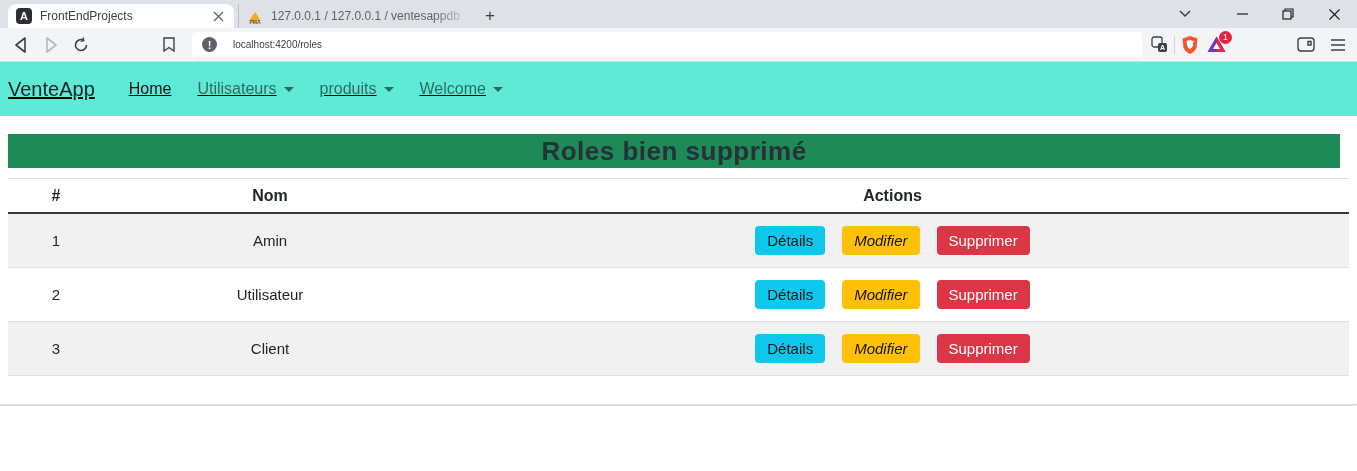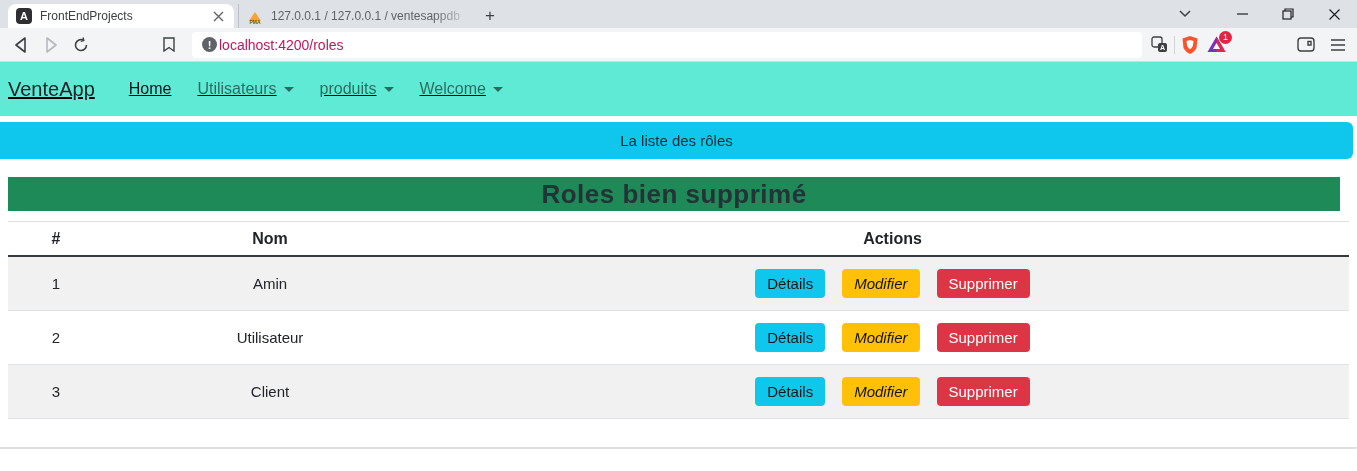--- a/index.html
+++ b/index.html
@@ -34,21 +34,21 @@
   .toolbar { position:relative; width:100%; height:34px; background:#f3f4f6;
     display:flex; align-items:center; border-bottom:1px solid #d6d9dd; }
   .nav-btn { width:30px; height:28px; display:flex; align-items:center; justify-content:center;
     font-size:17px; color:#3c4043; cursor:pointer; }
   .nav-btn.disabled { color:#b4b8bd; }
   .bookmark-btn { margin-left:58px; }
   .urlbar { position:relative; margin-left:8px; width:950px; height:26px; background:#fff;
     border-radius:4px; display:flex; align-items:center; padding:0 10px; }
   .info-badge { width:15px; height:15px; border-radius:50%; background:#5f6368; color:#fff;
     font-size:11px; font-weight:bold; display:flex; align-items:center; justify-content:center; }
-  .url-text { margin-left:2px; font-size:14px; color:#be185d; }
+  .url-text { margin-left:16px; font-size:10px; color:#404040; }
   .url-icons { display:flex; align-items:center; margin-left:4px; }
   .toolbar-right { position:absolute; right:6px; display:flex; align-items:center; gap:6px; }
   .tb-icon { width:26px; height:26px; display:flex; align-items:center; justify-content:center; cursor:pointer; position:relative; }
   .vsep { width:1px; height:18px; background:#d0d3d8; margin:0 2px; }
   .badge-1 { position:absolute; top:-1px; right:-3px; min-width:13px; height:13px; background:#e32444;
     color:#fff; font-size:9px; border-radius:7px; display:flex; align-items:center; justify-content:center; padding:0 2px; }
 
   
   .page { width:100%; height:408px; background:#fff; }
   .app-navbar { height:54px; background:#5eead4; display:flex; align-items:center; padding:0 18px 0 8px;text-decoration:underline; }
@@ -216,23 +216,20 @@
         <span>produits</span>
         <span class="caret"></span>
       </div>
       <div class="nav-link">
         <span>Welcome</span>
         <span class="caret"></span>
       </div>
     </div>
   </div>
 
-  <div class="alert-info">
-    <span>La liste des rôles</span>
-  </div>
 
   <div class="banner-success">
     <span>Roles bien supprimé</span>
   </div>
 
   <div class="roles-table">
     <div class="thead">
       <div class="cell">#</div>
       <div class="cell">Nom</div>
       <div class="cell">Actions</div>

